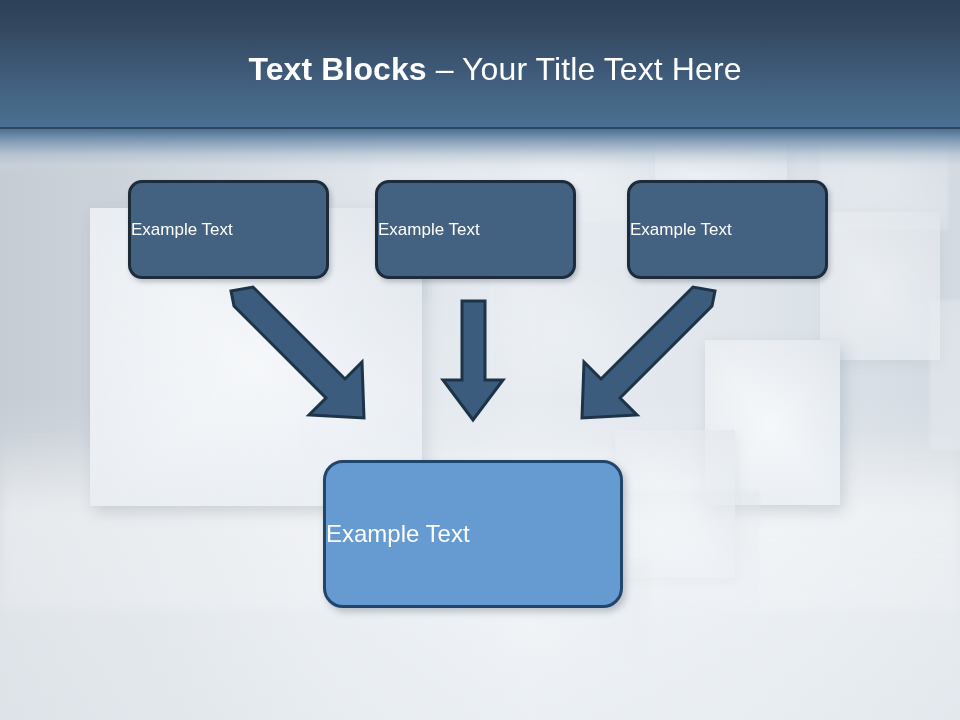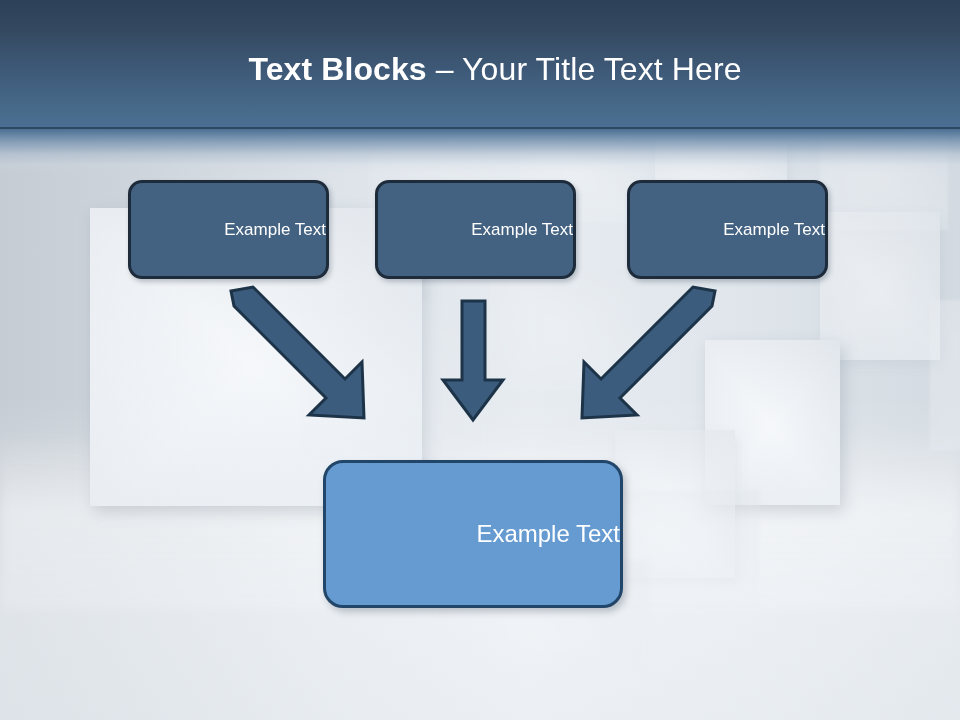--- a/index.html
+++ b/index.html
@@ -124,21 +124,21 @@
   }
   .slide-title .t-bold { font-weight: bold; }
   .slide-title .t-reg  { font-weight: normal; }
 
   
   .node {
     position: absolute;
     box-sizing: border-box;
     display: flex;
     align-items: center;
-    justify-content: flex-end;
+    justify-content: flex-start;
     border-radius: 14px;
     color: #ffffff;
     text-align: center;
     box-shadow: 2px 3px 5px rgba(60,74,90,0.30);
   }
   .node-top {
     width: 201px;
     height: 99px;
     top: 180px;
     background: #436180;

